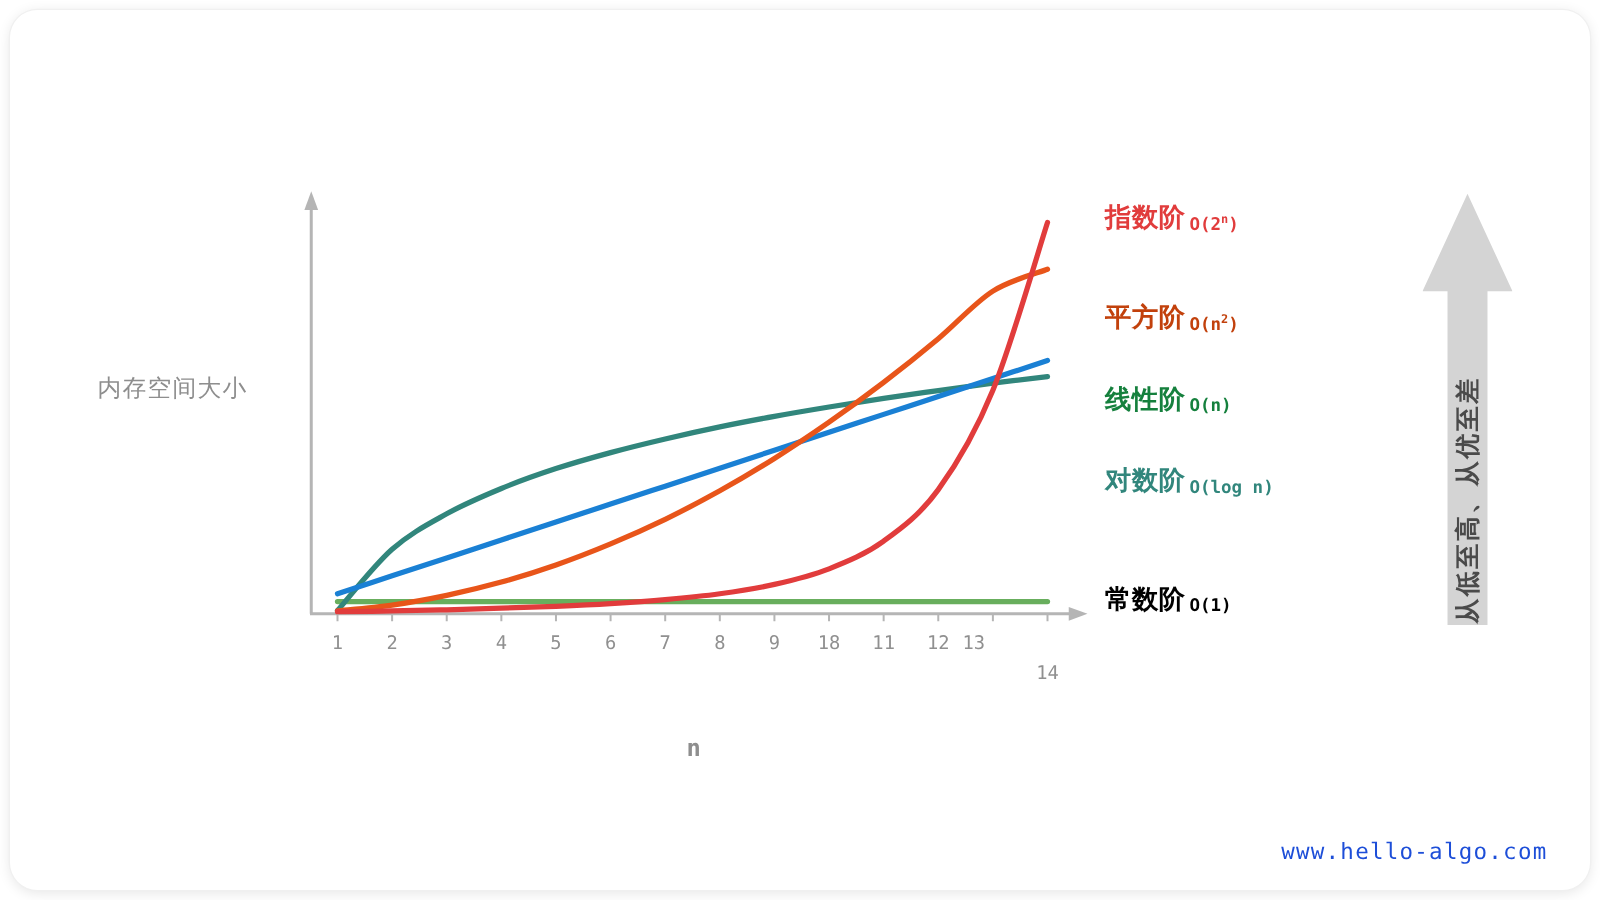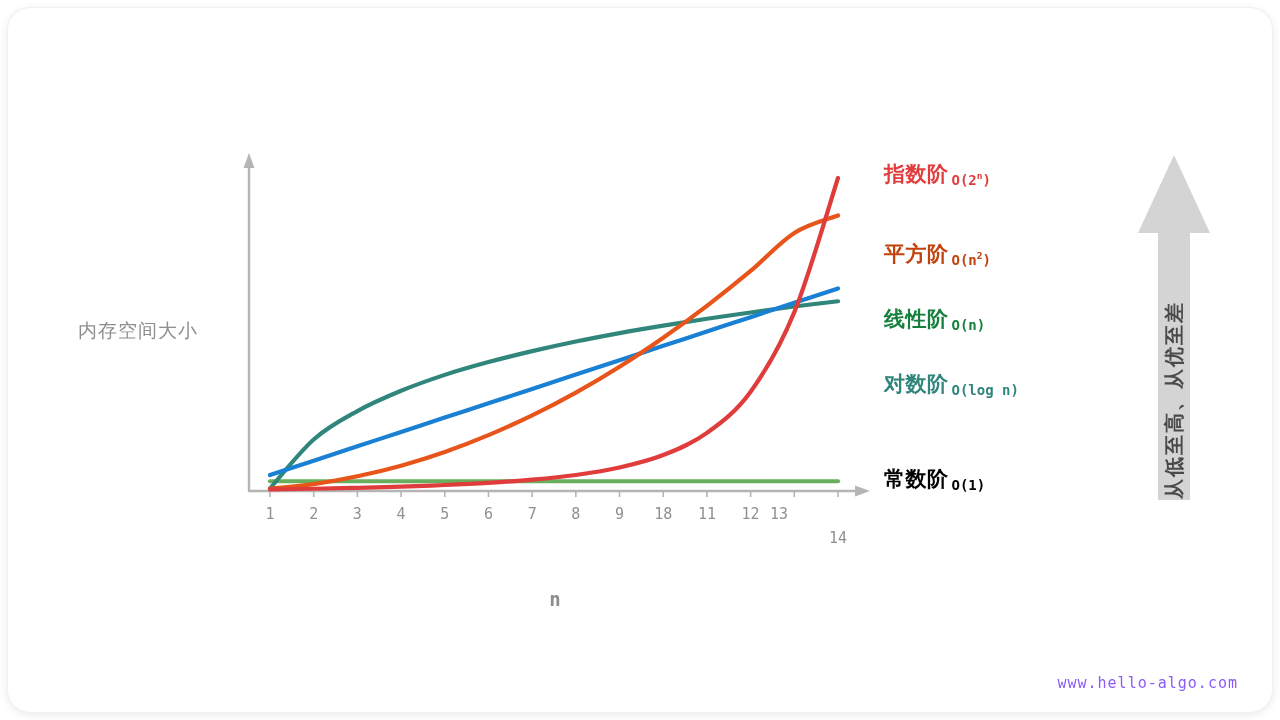--- a/index.html
+++ b/index.html
@@ -58,21 +58,20 @@
   
   .y-axis-title {
     position: absolute;
     left: 78px;
     top: 298px;
     font-family: "Liberation Sans", sans-serif;
     font-size: 19px;
     color: #8e8e8e;
     letter-spacing: 1px;
     white-space: nowrap;
-    margin-top: 20px;
   }
   .x-axis-title {
     position: absolute;
     left: 0;
     top: 548px;
     width: 1110px;
     text-align: center;
     font-family: "Liberation Sans", sans-serif;
     font-size: 19px;
     color: #8e8e8e;
@@ -142,22 +141,22 @@
     letter-spacing: 2px;
     white-space: nowrap;
   }
 
   
   .watermark {
     position: absolute;
     right: 42px;
     bottom: 28px;
     font-family: "DejaVu Sans Mono", "Liberation Mono", monospace;
-    font-size: 15px;
-    color: #8b5cf6;
+    font-size: 18px;
+    color: #1d4ed8;
     letter-spacing: 1px;
   }
 </style>
 </head>
 <body>
 
 <div id="root">
   <div class="card"></div>
 
   <div class="chart-area">

